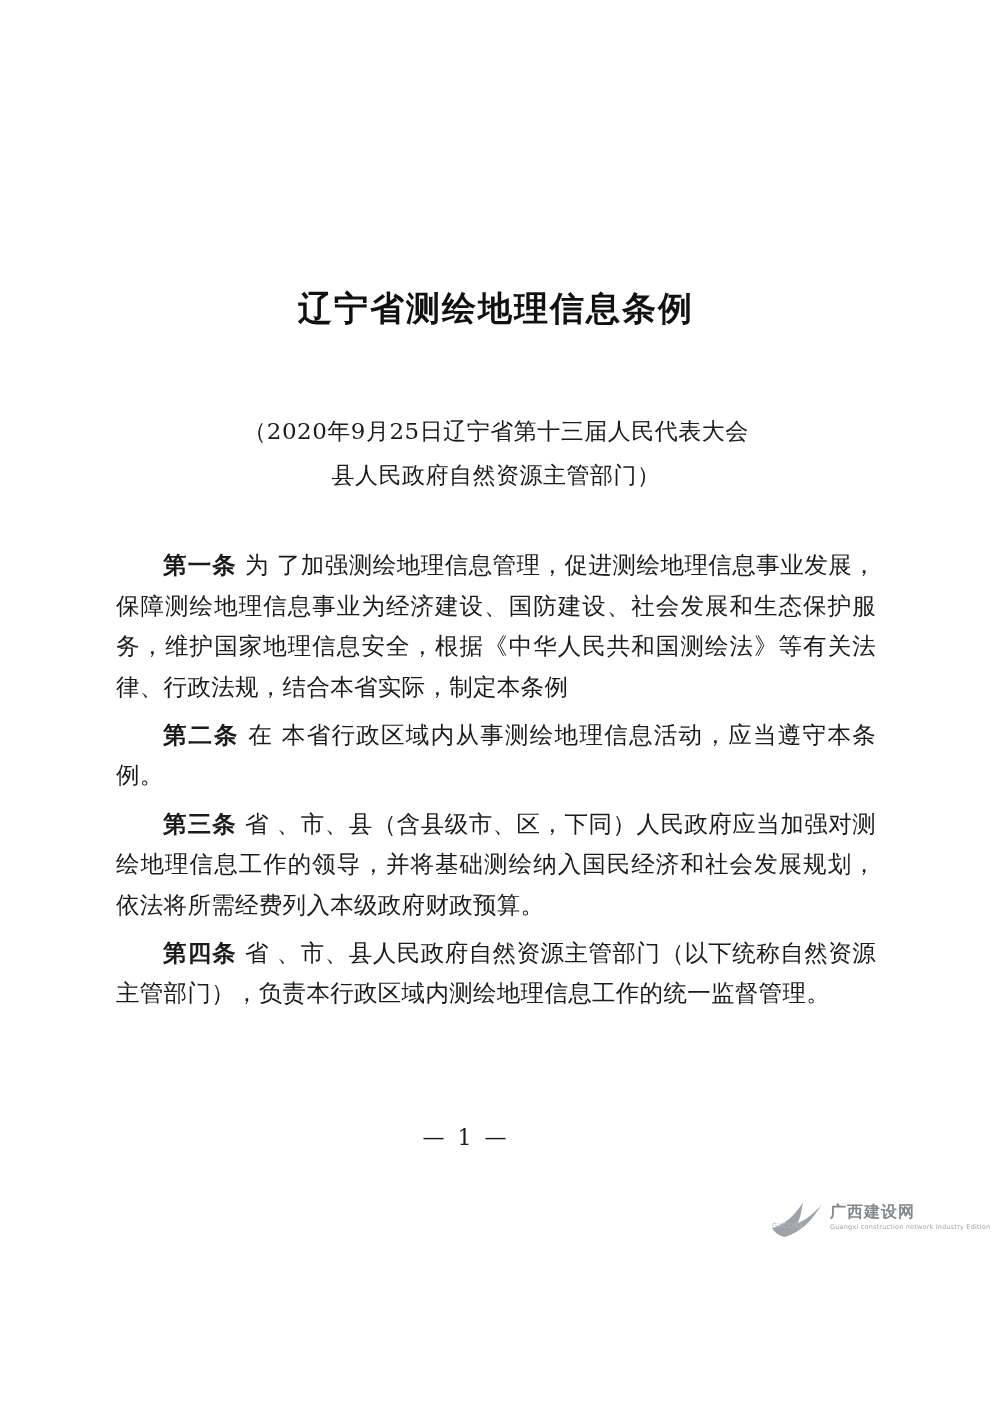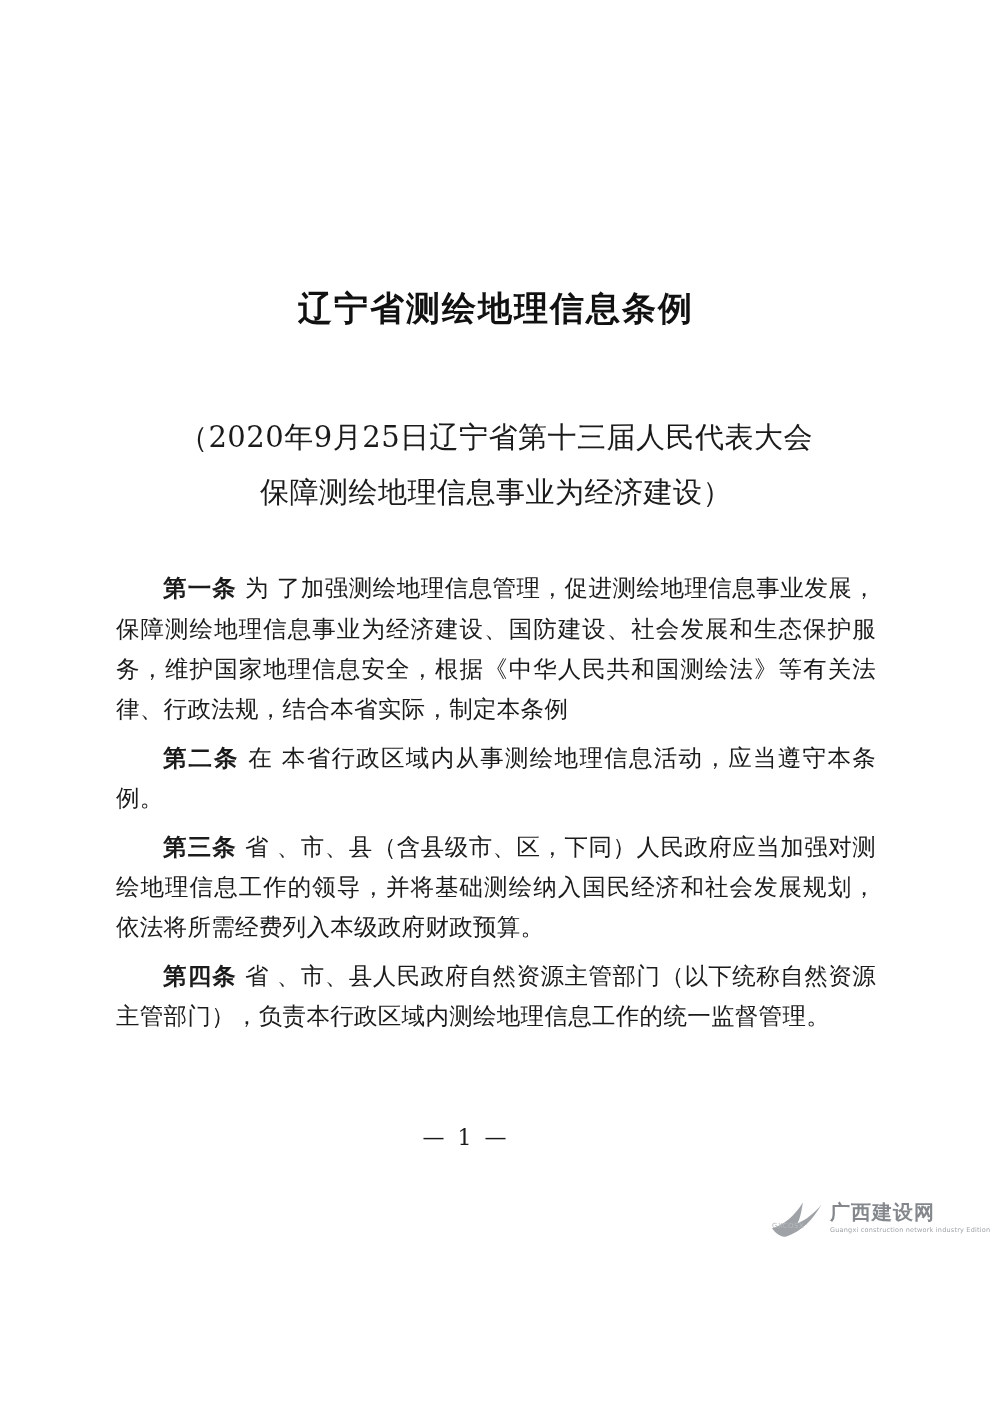--- a/index.html
+++ b/index.html
@@ -32,21 +32,21 @@
     font-weight: 700;
     font-size: 34px;
     letter-spacing: 2px;
     color: #111111;
   }
 
   .doc-subtitle {
     margin: 0;
     padding-top: 78px;
     text-align: center;
-    font-size: 29px;
+    font-size: 23px;
     line-height: 1.9;
     letter-spacing: 0.5px;
     color: #1b1b1b;
   }
   .doc-subtitle .line {
     display: block;
     white-space: nowrap;
   }
 
   .body-text {
@@ -108,21 +108,21 @@
   }
   .watermark .wm-text {
     display: flex;
     flex-direction: column;
     justify-content: center;
     padding-left: 2px;
   }
   .watermark .wm-cn {
     font-family: "DejaVu Sans", "Liberation Sans", sans-serif;
     font-weight: 700;
-    font-size: 20px;
+    font-size: 16px;
     color: #6f7479;
     letter-spacing: 1px;
     line-height: 1.1;
   }
   .watermark .wm-en {
     font-family: "DejaVu Sans", "Liberation Sans", sans-serif;
     font-size: 6.5px;
     color: #8d9297;
     letter-spacing: 0.2px;
     white-space: nowrap;
@@ -140,21 +140,21 @@
 </style>
 </head>
 <body>
 
 <div class="page">
 
   <h1 class="doc-title">辽宁省测绘地理信息条例</h1>
 
   <div class="doc-subtitle">
     <span class="line">（2020年9月25日辽宁省第十三届人民代表大会</span>
-    <span class="line">保障测绘地理信息事业为经济建设）</span>
+    <span class="line">县人民政府自然资源主管部门）</span>
   </div>
 
   <div class="body-text">
 
     <p class="para">
       <span class="lead">第一条</span><span> 为 了加强测绘地理信息管理，促进测绘地理信息事业发展，保障测绘地理信息事业为经济建设、国防建设、社会发展和生态保护服务，维护国家地理信息安全，根据《中华人民共和国测绘法》等有关法律、行政法规，结合本省实际，制定本条例</span>
     </p>
 
     <p class="para">
       <span class="lead">第二条</span><span> 在 本省行政区域内从事测绘地理信息活动，应当遵守本条例。</span>

